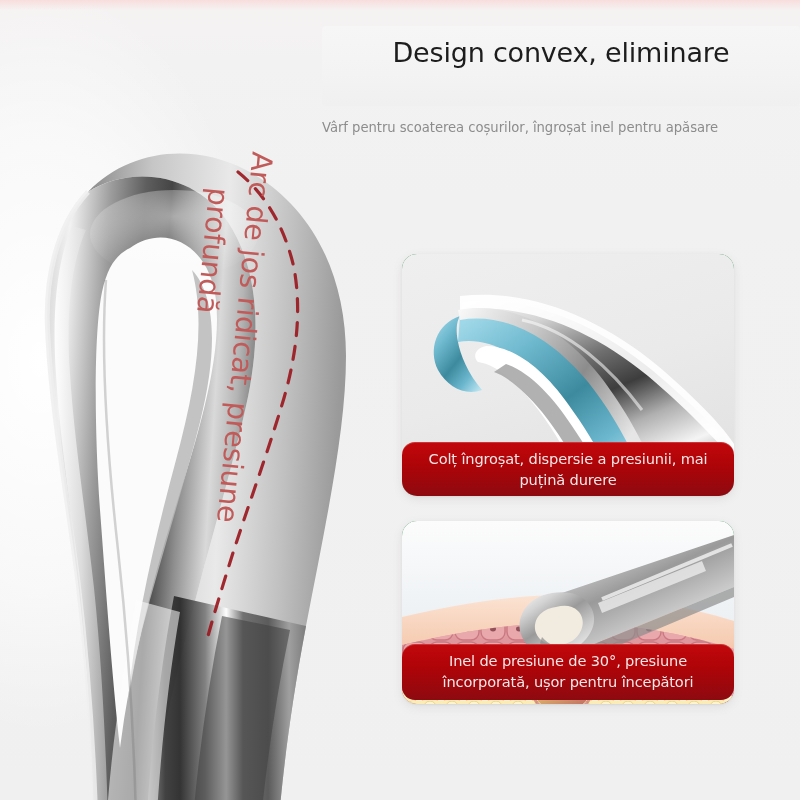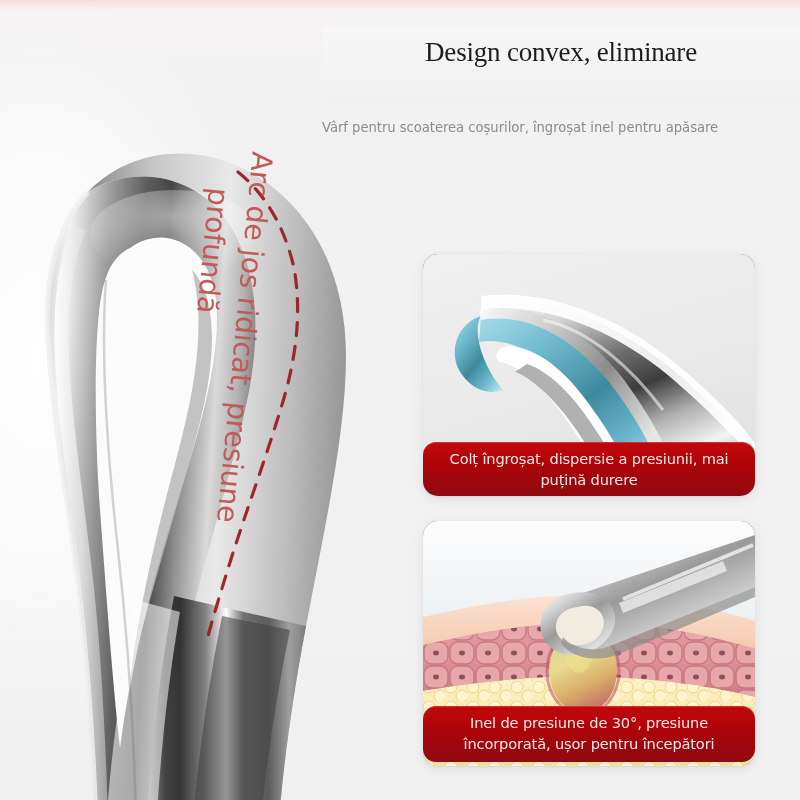--- a/index.html
+++ b/index.html
@@ -32,21 +32,20 @@
     position:absolute; left:322px; top:26px; width:478px; height:80px;
     background:linear-gradient(180deg,#f7f6f6 0%,#f4f3f3 60%,#f1f0f0 100%);
     border-radius:4px;
   }
   .headline {
     position:absolute; left:322px; top:36px; width:478px;
     text-align:center;
     font-size:27px; line-height:33px;
     color:#1d1d1d; font-weight:400;
     letter-spacing:-0.2px;
-    font-family:Liberation Serif, serif;
   }
   .headline .l2 { display:block; }
   .subline {
     position:absolute; left:322px; top:120px; width:478px;
     text-align:left;
     font-size:13.2px; color:#8d8c8c; font-weight:400;
     letter-spacing:-0.05px;
   }
 
   
@@ -65,28 +64,28 @@
   .rot-text .r2 { display:block; padding-left:40px; }
 
   
   .dash-svg { position:absolute; left:0; top:0; width:800px; height:800px; pointer-events:none; }
 
   
   .tool-main { position:absolute; left:-40px; top:130px; width:400px; height:700px; }
 
   
   .card {
-    position:absolute; left:423px; width:332px;
+    position:absolute; left:402px; width:332px;
     background:#15803d;
     border-radius:15px;
     overflow:hidden;
     box-shadow:0 3px 10px rgba(120,115,115,0.14), 0 1px 2px rgba(120,115,115,0.10);
   }
   .card-top { top:254px; height:242px; }
-  .card-bot { top:521px; height:245px; }
+  .card-bot { top:521px; height:183px; }
 
   .card-media { position:absolute; inset:0; }
 
   .banner {
     position:absolute; left:0; width:332px;
     background:linear-gradient(180deg,#c2080c 0%,#ae0408 42%,#8d0a10 100%);
     border-radius:13px;
     color:#f4e7e7;
     text-align:center;
     font-size:14.6px; line-height:21px;

